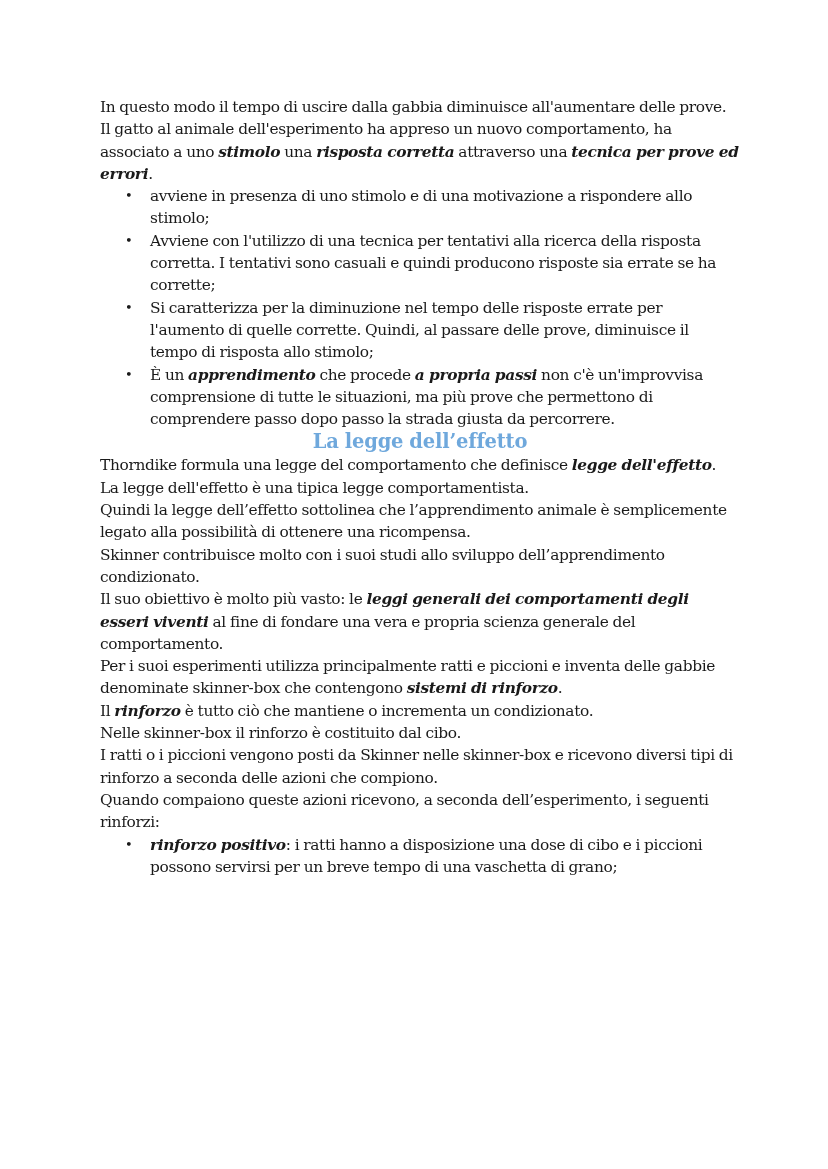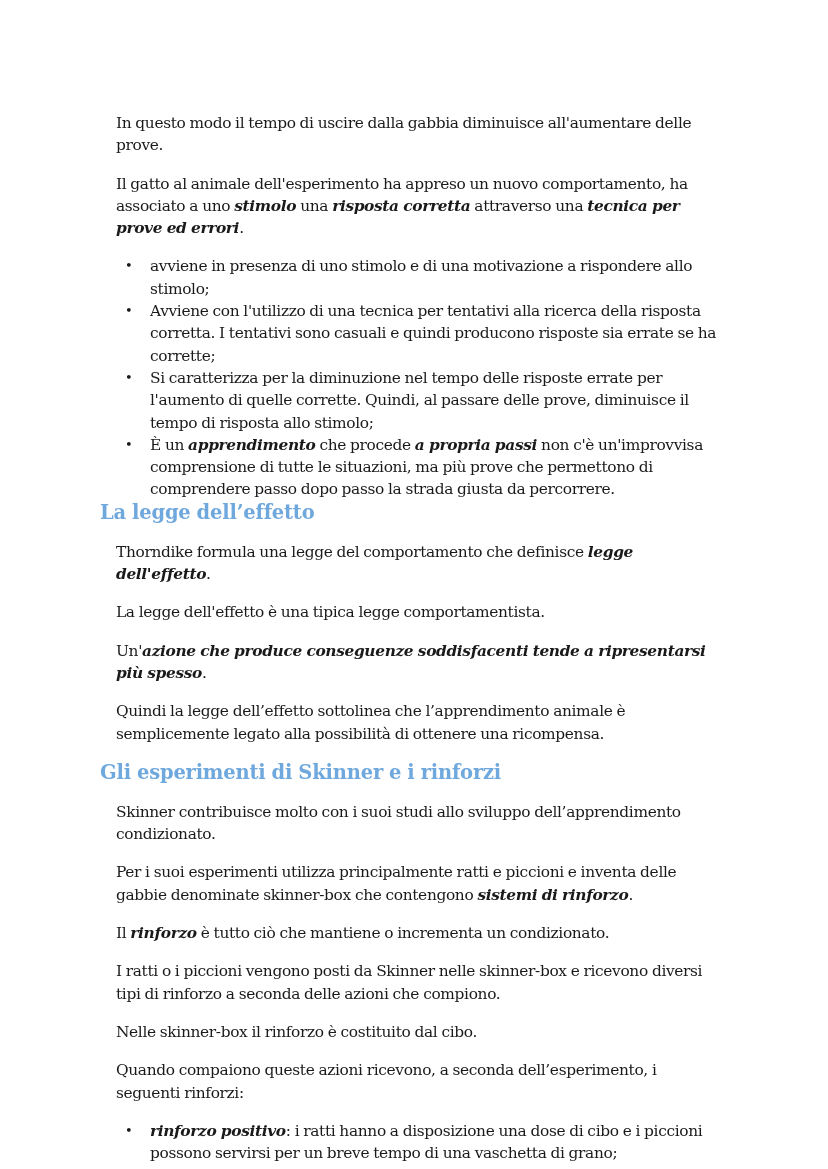--- a/index.html
+++ b/index.html
@@ -19,33 +19,34 @@
       position: absolute;
       left: 100px;
       top: 96px;
       width: 640px;
       font-size: 15.4px;
       line-height: 22.3px;
       letter-spacing: -0.35px;
       word-spacing: -0.5px;
     }
     .page p {
-      margin: 16px;
+      margin: 0;
     }
     .page b {
       font-weight: bold;
       font-style: italic;
     }
     h2.section-heading {
       margin: 0;
       font-size: 19.5px;
       line-height: 24px;
       font-weight: bold;
       color: #6fa8dc;
       letter-spacing: -0.2px;
+      text-align: center;
     }
     ul.bullets {
       list-style: none;
       margin: 0;
       padding: 0 0 0 50px;
     }
     ul.bullets li {
       position: relative;
     }
     ul.bullets li .bullet {
@@ -78,29 +79,28 @@
     </li>
     <li>
       <span class="bullet">•</span>
       <span>È un </span><b>apprendimento</b><span> che procede </span><b>a propria passi</b><span> non c'è un'improvvisa comprensione di tutte le situazioni, ma più prove che permettono di comprendere passo dopo passo la strada giusta da percorrere.</span>
     </li>
   </ul>
 
   <h2 class="section-heading">La legge dell’effetto</h2>
   <p><span>Thorndike formula una legge del comportamento che definisce </span><b>legge dell'effetto</b><span>.</span></p>
   <p>La legge dell'effetto è una tipica legge comportamentista.</p>
-  <p><span>Un'</span><b>azione che produce conseguenze soddisfacenti tende a ripresentarsi più spesso</b><span>.</span></p>
   <p>Quindi la legge dell’effetto sottolinea che l’apprendimento animale è semplicemente legato alla possibilità di ottenere una ricompensa.</p>
 
-  <h2 class="section-heading">Gli esperimenti di Skinner e i rinforzi</h2>
   <p>Skinner contribuisce molto con i suoi studi allo sviluppo dell’apprendimento condizionato.</p>
+  <p><span>Il suo obiettivo è molto più vasto: le </span><b>leggi generali dei comportamenti degli esseri viventi</b><span> al fine di fondare una vera e propria scienza generale del comportamento.</span></p>
   <p><span>Per i suoi esperimenti utilizza principalmente ratti e piccioni e inventa delle gabbie denominate skinner-box che contengono </span><b>sistemi di rinforzo</b><span>.</span></p>
   <p><span>Il </span><b>rinforzo</b><span> è tutto ciò che mantiene o incrementa un condizionato.</span></p>
+  <p>Nelle skinner-box il rinforzo è costituito dal cibo.</p>
   <p>I ratti o i piccioni vengono posti da Skinner nelle skinner-box e ricevono diversi tipi di rinforzo a seconda delle azioni che compiono.</p>
-  <p>Nelle skinner-box il rinforzo è costituito dal cibo.</p>
   <p>Quando compaiono queste azioni ricevono, a seconda dell’esperimento, i seguenti rinforzi:</p>
 
   <ul class="bullets">
     <li>
       <span class="bullet">•</span>
       <b>rinforzo positivo</b><span>: i ratti hanno a disposizione una dose di cibo e i piccioni possono servirsi per un breve tempo di una vaschetta di grano;</span>
     </li>
   </ul>
 
 </div>

